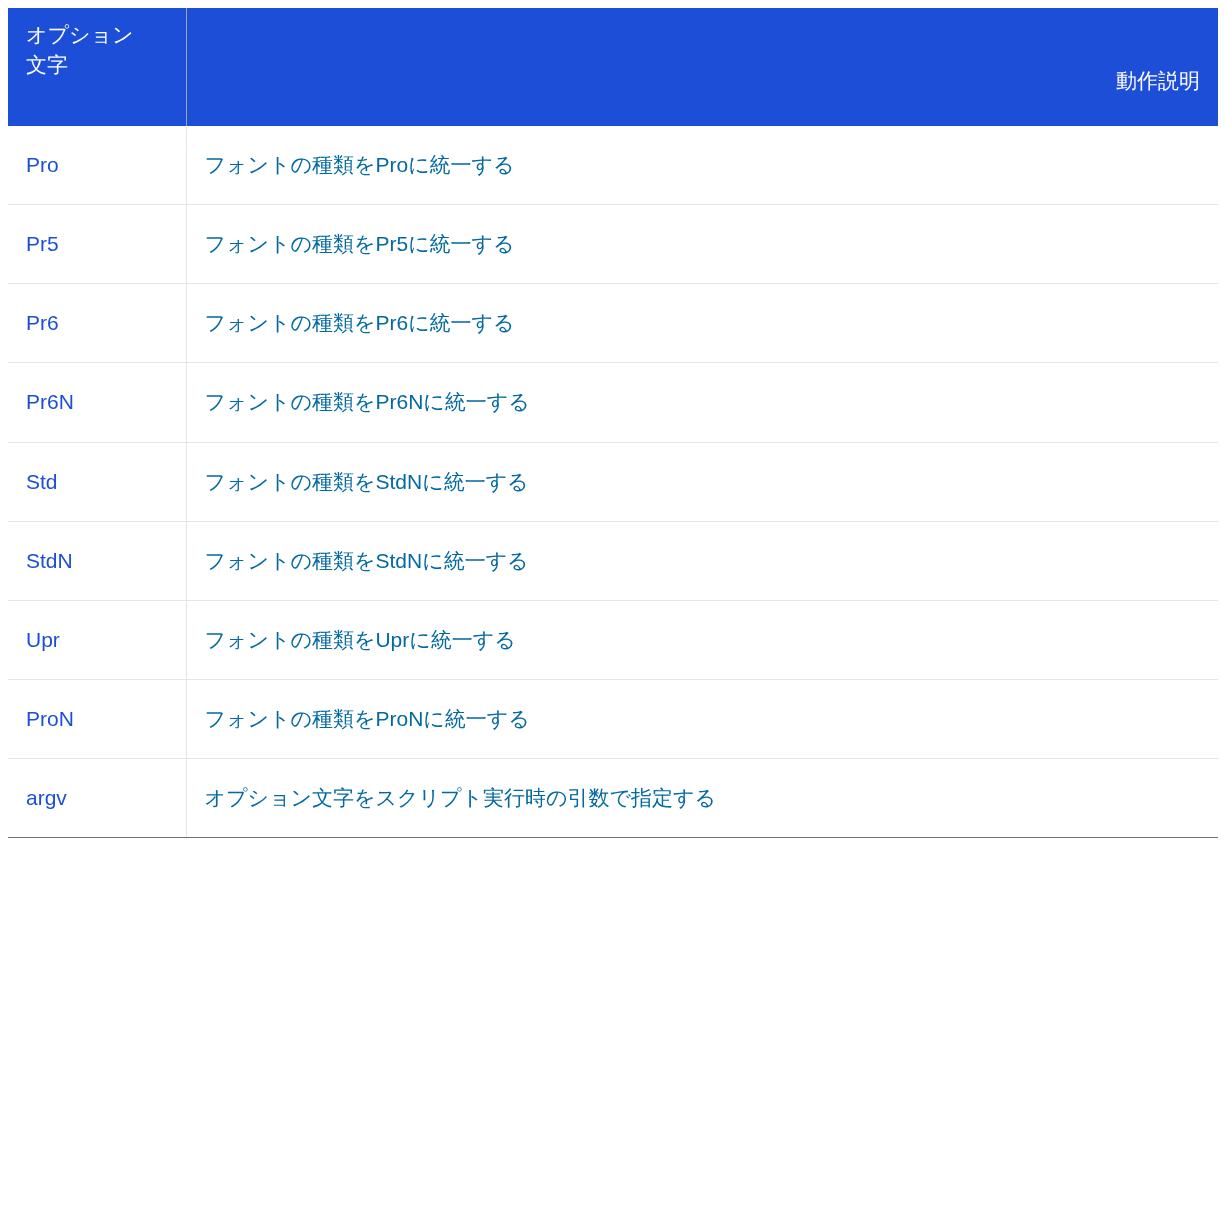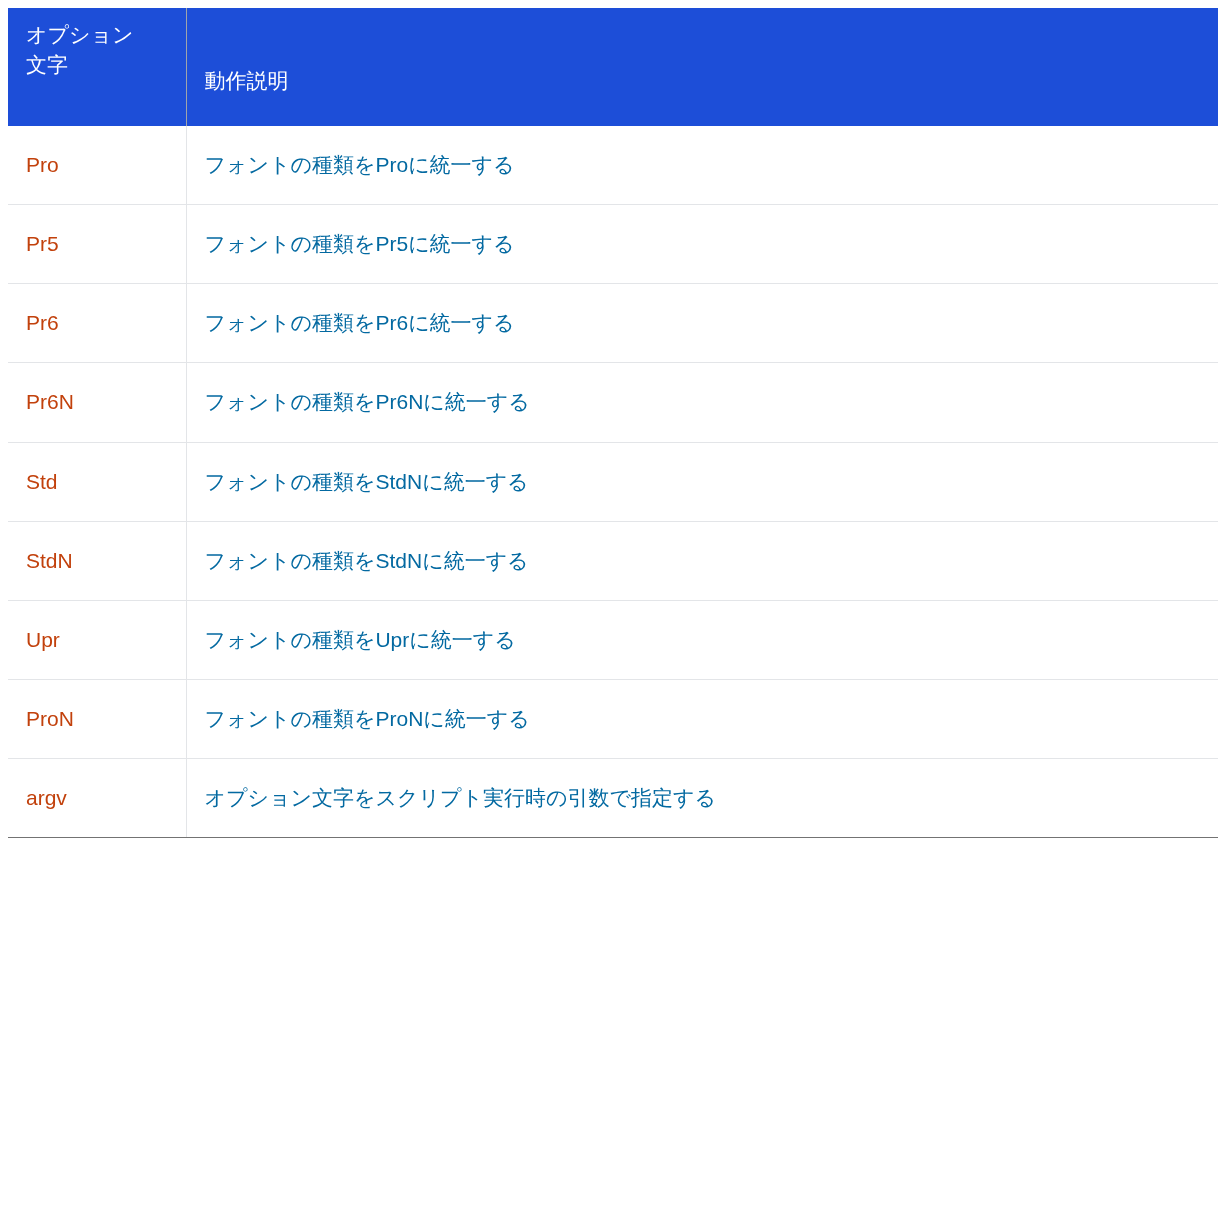--- a/index.html
+++ b/index.html
@@ -37,33 +37,34 @@
     padding: 12px 18px 30px 18px;
     line-height: 1.45;
     font-size: 21px;
     border: none;
   }
   thead th.head-option {
     border-right: 1px solid #9fa4ab;
   }
   thead th.head-desc {
     padding-top: 58px;
+    text-align: right;
   }
 
   tbody td {
     border-bottom: 1px solid #e3e5e8;
     vertical-align: middle;
     padding: 22px 18px;
     line-height: 1.62;
     color: #0369a1;
     font-size: 21px;
   }
   tbody td.cell-option {
     border-right: 1px solid #e3e5e8;
-    color: #c2410c;
+    color: #1d4ed8;
   }
   tbody tr:last-child td {
     border-bottom: 1px solid #737373;
   }
   tbody td.cell-desc {
     padding-right: 26px;
   }
   .tall td {
     padding-top: 26px;
     padding-bottom: 26px;

